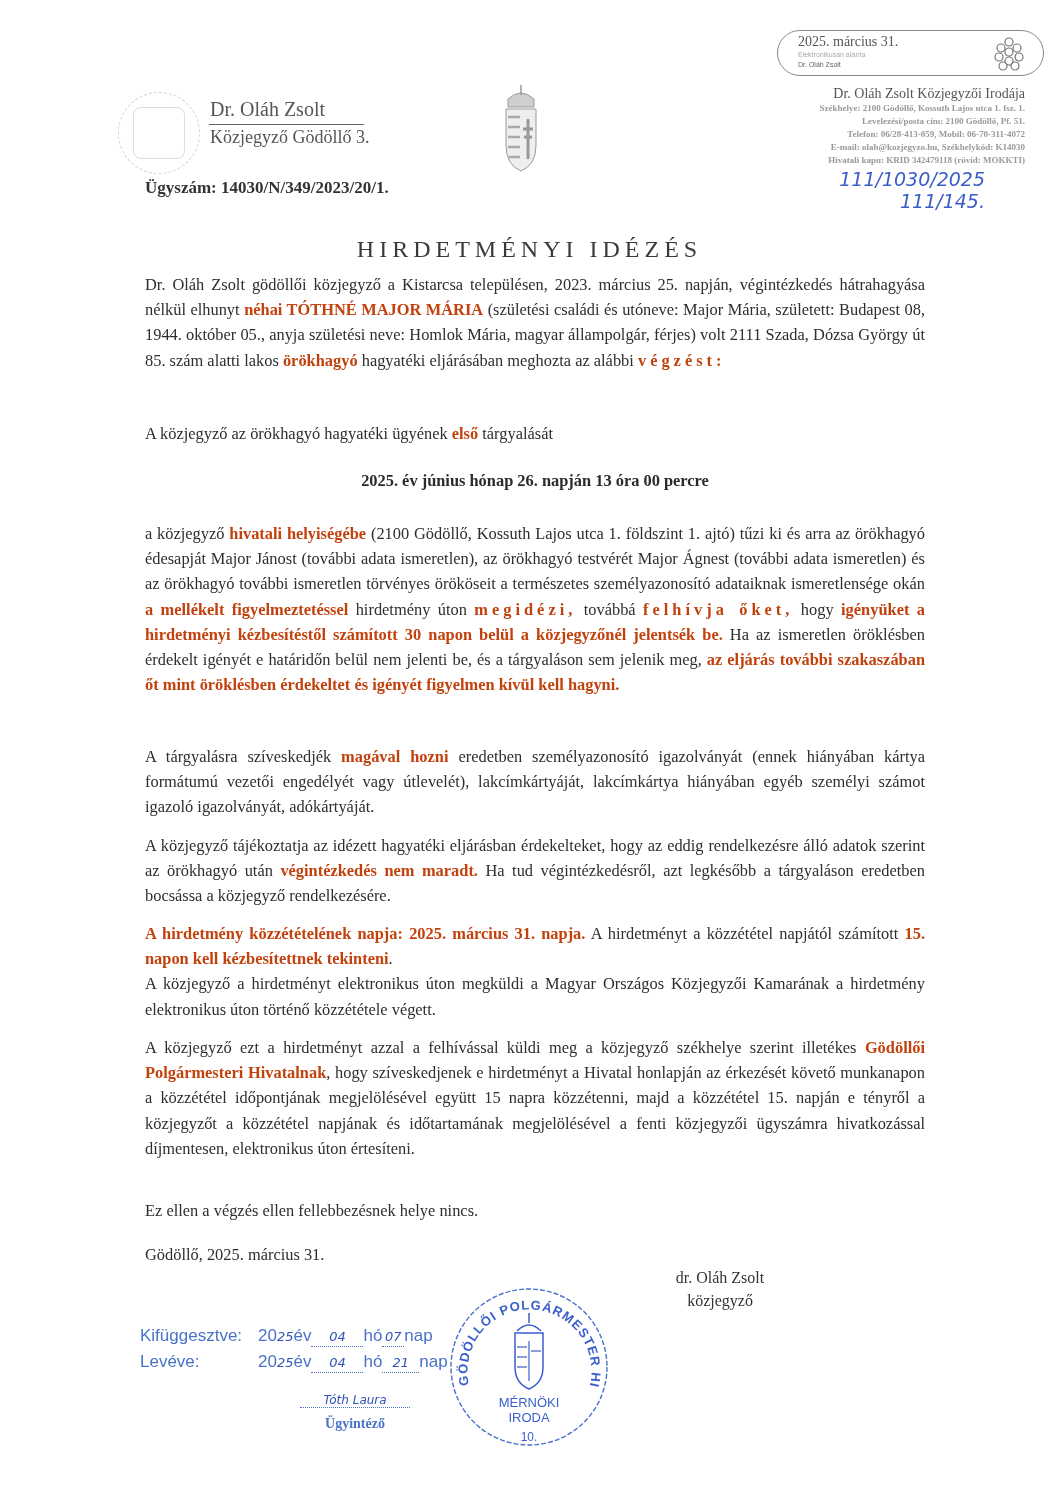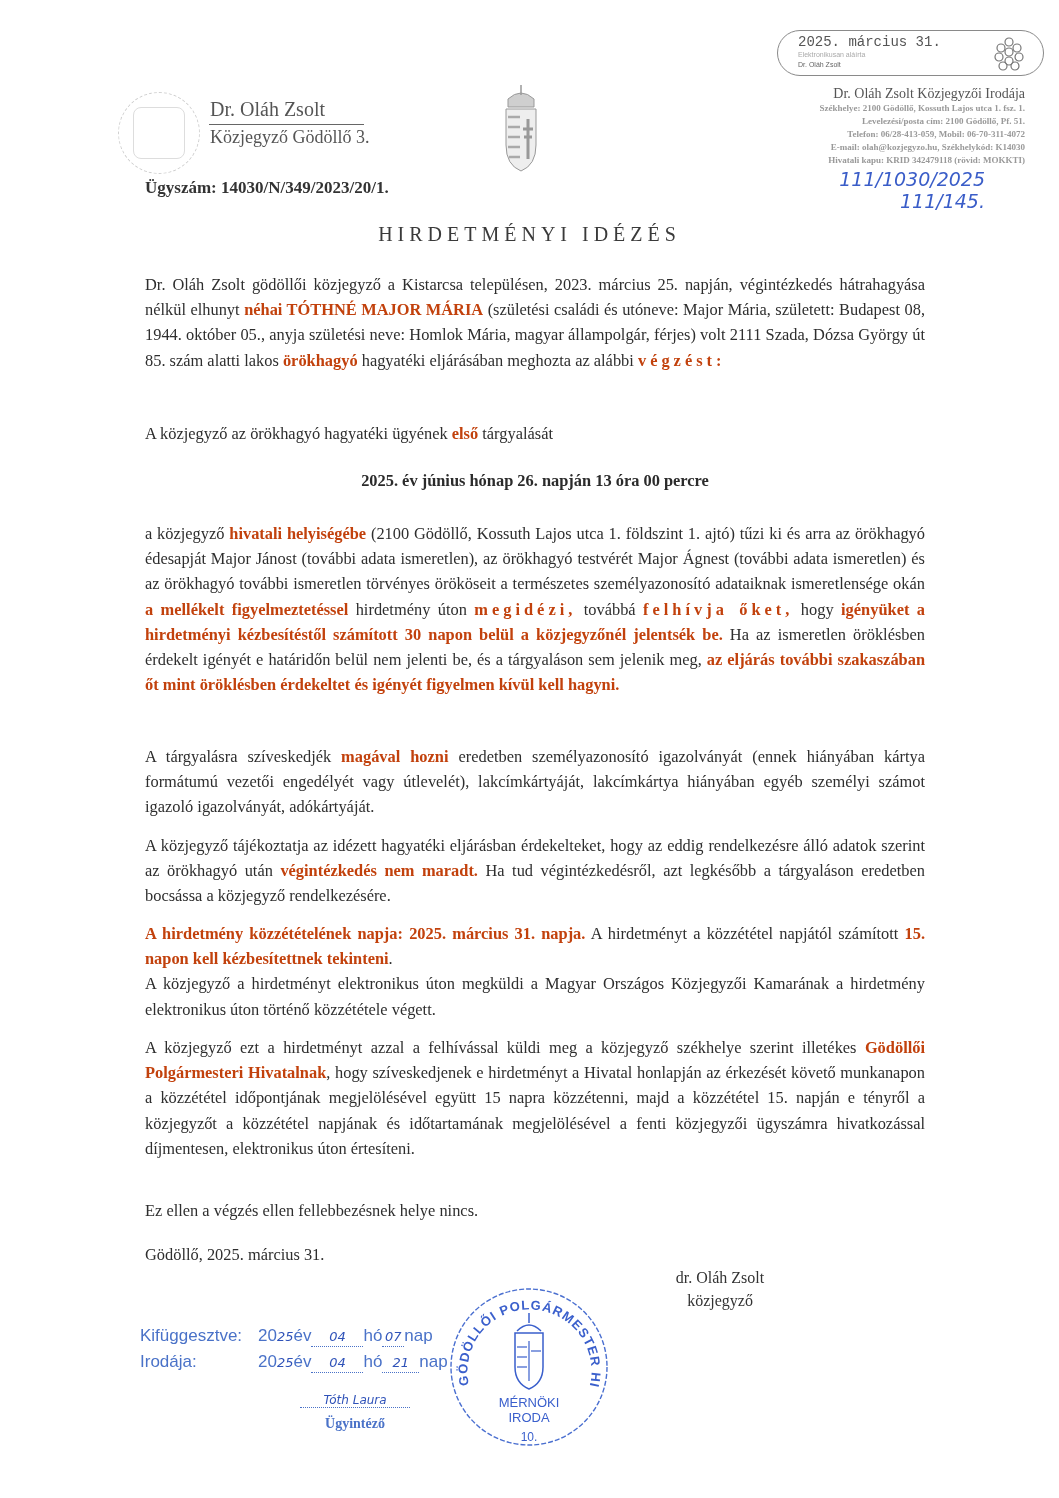--- a/index.html
+++ b/index.html
@@ -2,39 +2,39 @@
 <html><head>
 <meta charset="utf-8">
 <style>
   html, body { margin: 0; padding: 0; background: #ffffff; }
   body { width: 1059px; height: 1498px; position: relative; overflow: hidden;
          font-family: "Liberation Serif", "DejaVu Serif", serif; color: #2b2b2b; }
   .abs { position: absolute; }
   
   .recv-stamp { left: 777px; top: 30px; width: 265px; height: 44px; border: 1.5px solid #8a8a8a;
                 border-radius: 24px; }
-  .recv-date { left: 20px; top: 3px; font-family: Liberation Mono, monospace; font-size: 14px; color: #555; }
+  .recv-date { left: 20px; top: 3px; font-family: Liberation Serif, serif; font-size: 14px; color: #555; }
   .recv-sub { left: 20px; top: 20px; font-family: "Liberation Sans", sans-serif; font-size: 7px; color: #aaa; }
   .recv-name { left: 20px; top: 30px; font-family: "Liberation Sans", sans-serif; font-size: 7px; color: #666; }
   .recv-logo { right: 14px; top: 3px; width: 40px; height: 40px; }
   
   .seal { left: 118px; top: 92px; width: 80px; height: 80px; border-radius: 50%;
           border: 1px dashed #cfcfcf; }
   .seal-inner { left: 14px; top: 14px; width: 50px; height: 50px; border: 1px solid #ddd; border-radius: 8px; }
   .name-head { left: 210px; top: 98px; font-size: 20px; color: #555; }
   .name-line { left: 209px; top: 124px; width: 155px; height: 1px; background: #666; }
   .title-head { left: 210px; top: 127px; font-size: 18px; color: #555; }
   .coat { left: 500px; top: 85px; width: 42px; height: 90px; }
   .office { left: 700px; top: 86px; width: 325px; text-align: right; color: #777; }
   .office .o-title { font-size: 14px; color: #555; }
   .office .o-line { font-size: 9px; line-height: 13px; color: #999; font-weight: bold; }
   .handwritten { left: 815px; top: 168px; font-family: "DejaVu Sans", sans-serif; font-style: italic;
                  color: #3a5dc8; font-size: 19px; line-height: 22px; text-align: right; width: 170px; }
   .case { left: 145px; top: 178px; font-size: 17px; font-weight: bold; color: #333; }
-  .doc-title { left: 0; width: 1059px; top: 223px; text-align: center; font-size: 20px; letter-spacing: 5px;
+  .doc-title { left: 0; width: 1059px; top: 236px; text-align: center; font-size: 24px; letter-spacing: 5px;
                color: #3a3a3a; }
   .para { left: 145px; width: 780px; font-size: 16.4px; line-height: 25.2px; text-align: justify; color: #2e2e2e; }
   .para b { color: #c2410c; }
   .spaced { letter-spacing: 4px; font-weight: bold; }
   .center-line { left: 145px; width: 780px; text-align: center; font-size: 16.4px; font-weight: bold; }
   .sig { left: 640px; width: 160px; text-align: center; font-size: 16px; line-height: 23px; color: #333; }
   
   .posted { left: 140px; font-family: "Liberation Sans", sans-serif; font-size: 17px; color: #4a72c8; }
   .posted .lbl { display: inline-block; width: 118px; }
   .posted .hw { font-family: "DejaVu Sans", sans-serif; font-style: italic; color: #2f52b8; font-size: 13px; }
@@ -144,21 +144,21 @@
 
 <div class="abs sig" style="top:1266px">
   <div>dr. Oláh Zsolt</div>
   <div>közjegyző</div>
 </div>
 
 <div class="abs posted" style="top:1326px">
   <span class="lbl">Kifüggesztve:</span><span>20</span><span class="hw">25</span><span>év</span><span class="dots" style="width:52px"><span class="hw">04</span></span><span>hó</span><span class="dots" style="width:22px"><span class="hw">07</span></span><span>nap</span>
 </div>
 <div class="abs posted" style="top:1352px">
-  <span class="lbl">Irodája:</span><span>20</span><span class="hw">25</span><span>év</span><span class="dots" style="width:52px"><span class="hw">04</span></span><span>hó</span><span class="dots" style="width:37px"><span class="hw">21</span></span><span>nap</span>
+  <span class="lbl">Levéve:</span><span>20</span><span class="hw">25</span><span>év</span><span class="dots" style="width:52px"><span class="hw">04</span></span><span>hó</span><span class="dots" style="width:37px"><span class="hw">21</span></span><span>nap</span>
 </div>
 <div class="abs clerk-sig">Tóth Laura</div>
 <div class="abs clerk-lbl">Ügyintéző</div>
 
 <svg class="abs round-stamp" viewBox="0 0 165 165">
   <defs>
     <path id="ringPath" d="M 22 100 A 62 62 0 1 1 143 100"></path>
   </defs>
   <circle cx="82" cy="82" r="78" fill="none" stroke="#4a6fd0" stroke-width="1.4" stroke-dasharray="5 2"></circle>
   <text font-family="Liberation Sans, sans-serif" font-size="13" font-weight="bold" fill="#3a5fcc" letter-spacing="1">

